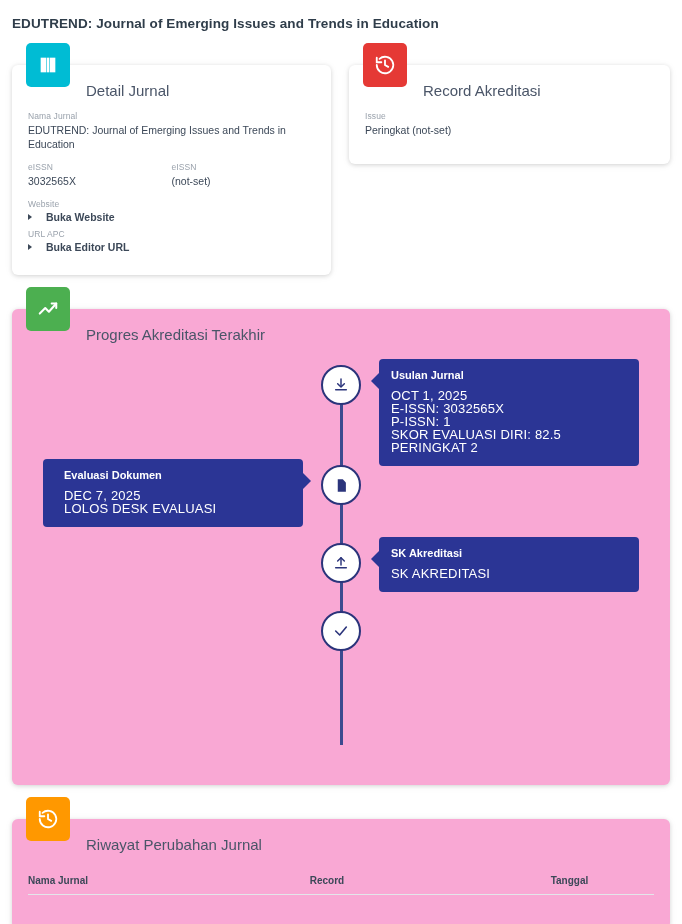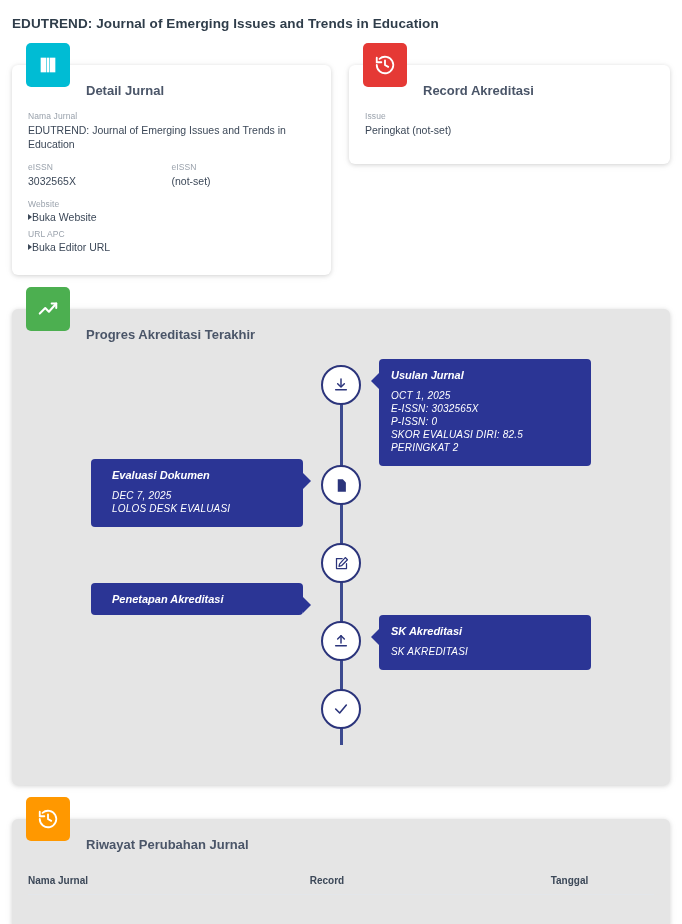--- a/index.html
+++ b/index.html
@@ -43,22 +43,22 @@
     width: 44px;
     height: 44px;
     border-radius: 5px;
     display: flex;
     align-items: center;
     justify-content: center;
     color: #fff;
   }
   .card-icon svg { display: block; }
   .card-title {
-    font-size: 13px;
-    font-weight: 700;
+    font-size: 15px;
+    font-weight: 400;
     color: #4a5568;
     padding: 16px 0 10px 74px;
     min-height: 38px;
     line-height: 20px;
   }
   .card-body { padding: 0 16px 16px 16px; }
   .field-label {
     font-size: 8.5px;
     color: #9aa2ac;
     margin-bottom: 2px;
@@ -70,41 +70,41 @@
     margin-bottom: 11px;
     line-height: 14px;
   }
   .two-col {
     display: flex;
   }
   .two-col > div { width: 50%; }
   .link-row {
     font-size: 10.5px;
     color: #3c4858;
-    font-weight: normal;
+    font-weight: bold;
     margin-bottom: 6px;
     display: flex;
     align-items: center;
-    gap: 0;
+    gap: 14px;
     cursor: pointer;
   }
   .caret {
     width: 0; height: 0;
     border-left: 4px solid #3c4858;
     border-top: 3.5px solid transparent;
     border-bottom: 3.5px solid transparent;
     display: inline-block;
   }
 
   
   #detail-card { width: 320px; }
   #riwayat-card { width: 322px; }
 
   
-  .wide-card { margin: 34px 12px 0 12px; background:#e5e5e5; border-radius:6px;
+  .wide-card { margin: 34px 12px 0 12px; background:#f9a8d4; border-radius:6px;
     box-shadow: 0 1px 4px rgba(0,0,0,0.14), 0 1px 10px rgba(0,0,0,0.05);
     position: relative; }
   .timeline {
     position: relative;
     padding: 10px 0 30px 0;
     min-height: 430px;
   }
   .timeline:before {
     content: "";
     position: absolute;
@@ -131,26 +131,25 @@
     border: 2px solid #2b347b;
     display: flex;
     align-items: center;
     justify-content: center;
     color: #2b347b;
     z-index: 2;
   }
   .tl-panel {
     position: absolute;
     top: 0;
-    width: 212px;
+    width: 260px;
     background: #2b3595;
     color: #fff;
     border-radius: 4px;
     padding: 10px 12px 12px 12px;
-    font-style: italic;
   }
   .tl-panel.right { left: 50%; margin-left: 38px; }
   .tl-panel.left { right: 50%; margin-right: 38px; padding-left: 21px; }
   .tl-panel.right:before {
     content: "";
     position: absolute;
     left: -8px; top: 14px;
     border-top: 8px solid transparent;
     border-bottom: 8px solid transparent;
     border-right: 8px solid #2b3595;
@@ -162,21 +161,21 @@
     border-top: 8px solid transparent;
     border-bottom: 8px solid transparent;
     border-left: 8px solid #2b3595;
   }
   .tl-panel h4 {
     margin: 0 0 8px 0;
     font-size: 11px;
     font-weight: bold;
   }
   .tl-line {
-    font-size: 10px;
+    font-size: 13px;
     line-height: 13px;
     letter-spacing: 0.2px;
   }
 
   
   .table-head {
     display: flex;
     border-bottom: 1px solid #e3e6ea;
     padding: 10px 0 8px 0;
     margin: 0 16px;
@@ -267,51 +266,39 @@
         <svg width="16" height="16" viewBox="0 0 24 24" fill="none" stroke="#2b347b" stroke-width="2.2" stroke-linecap="round" stroke-linejoin="round">
           <path d="M12 3v11"></path>
             <polyline points="7,10 12,15 17,10"></polyline>
             <path d="M4 19h16"></path>
         </svg>
       </div>
       <div class="tl-panel right" style="top:-6px;">
         <h4>Usulan Jurnal</h4>
         <div class="tl-line">OCT 1, 2025</div>
         <div class="tl-line">E-ISSN: 3032565X</div>
-        <div class="tl-line">P-ISSN: 0</div>
+        <div class="tl-line">P-ISSN: 1</div>
         <div class="tl-line">SKOR EVALUASI DIRI: 82.5</div>
         <div class="tl-line">PERINGKAT 2</div>
       </div>
     </div>
 
     <div class="tl-item">
       <div class="tl-dot">
         <svg width="15" height="15" viewBox="0 0 24 24" fill="#2b347b">
           <path d="M6 2h8l5 5v15H6z" fill="#2b347b"></path>
         </svg>
       </div>
       <div class="tl-panel left" style="top:-6px;">
         <h4>Evaluasi Dokumen</h4>
         <div class="tl-line">DEC 7, 2025</div>
         <div class="tl-line">LOLOS DESK EVALUASI</div>
       </div>
     </div>
 
-    <div class="tl-item">
-      <div class="tl-dot">
-        <svg width="15" height="15" viewBox="0 0 24 24" fill="none" stroke="#2b347b" stroke-width="2" stroke-linecap="round" stroke-linejoin="round">
-          <path d="M4 4h9"></path>
-            <path d="M4 4v16h16v-8"></path>
-            <path d="M18 2.5l3.5 3.5L12 15.5 8 16.5 9 12.5z"></path>
-        </svg>
-      </div>
-      <div class="tl-panel left" style="top:40px; padding-bottom:10px;">
-        <h4 style="margin-bottom:0;">Penetapan Akreditasi</h4>
-      </div>
-    </div>
 
     <div class="tl-item" style="height:68px;">
       <div class="tl-dot">
         <svg width="16" height="16" viewBox="0 0 24 24" fill="none" stroke="#2b347b" stroke-width="2.2" stroke-linecap="round" stroke-linejoin="round">
           <path d="M12 15V4"></path>
             <polyline points="7,9 12,4 17,9"></polyline>
             <path d="M4 19h16"></path>
         </svg>
       </div>
       <div class="tl-panel right" style="top:-6px;">

